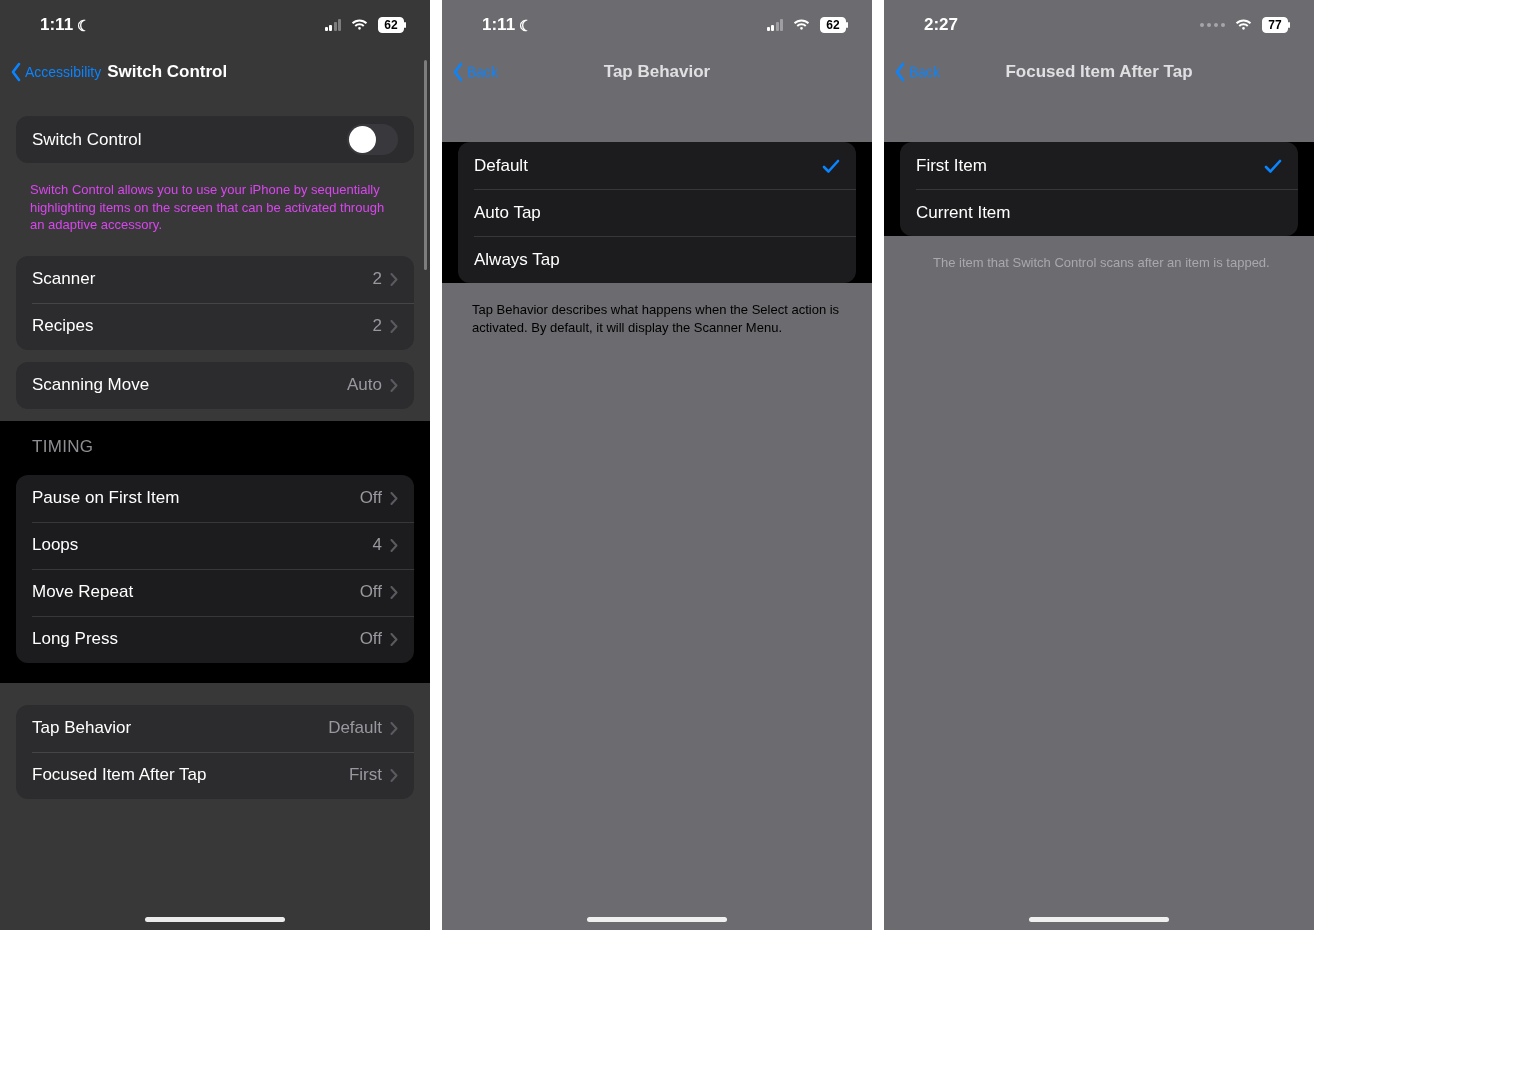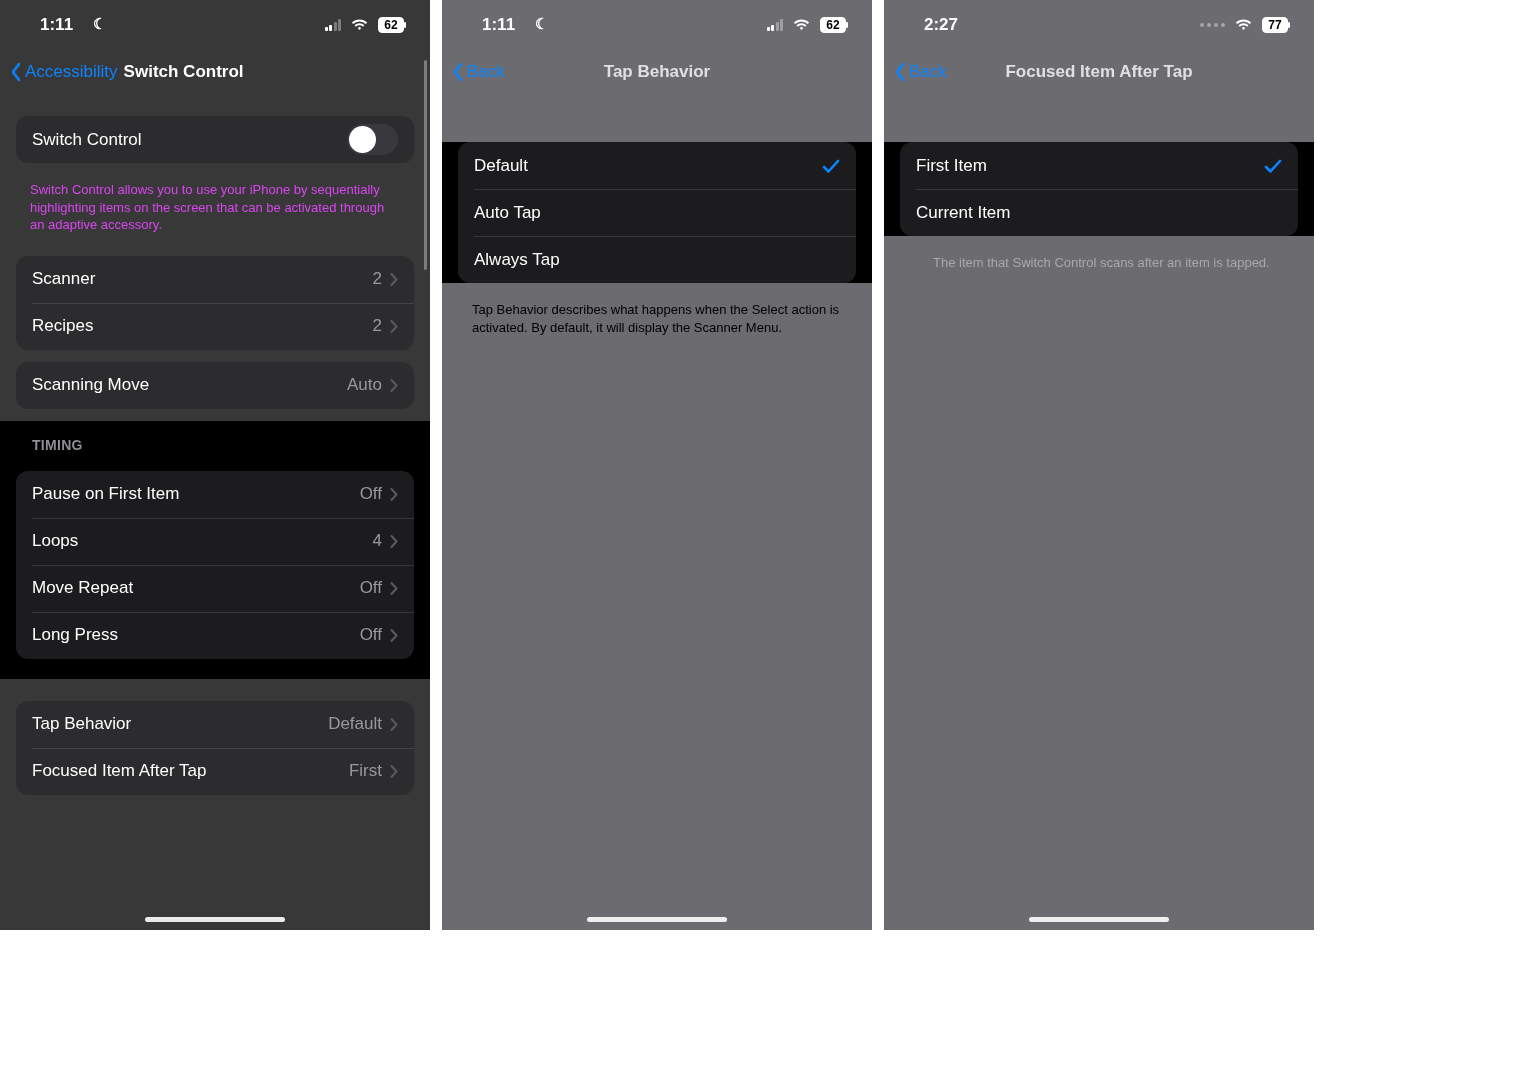--- a/index.html
+++ b/index.html
@@ -33,21 +33,21 @@
     .status-bar {
       height: 50px;
       display: flex;
       justify-content: space-between;
       align-items: center;
       padding: 0 26px 0 40px;
       color: #fff;
       font-size: 17px;
       font-weight: 600;
     }
-    .status-left { display: flex; align-items: flex-start; gap: 20px; }
+    .status-left { display: flex; align-items: flex-end; gap: 4px; }
     .status-right { display: flex; align-items: center; gap: 10px; }
     .moon-icon { font-size: 15px; }
     .battery-badge {
       display: inline-flex;
       align-items: center;
       justify-content: center;
       border: 1px solid #fff;
       border-radius: 4px;
       padding: 0 3px;
       font-size: 12px;
@@ -82,21 +82,21 @@
       height: 44px;
       display: flex;
       align-items: center;
       padding: 0 10px;
       position: relative;
     }
     .back-btn {
       display: flex;
       align-items: center;
       color: #0a84ff;
-      font-size: 17px;
+      font-size: 14px;
       gap: 3px;
     }
     .back-chevron svg { width: 12px; height: 20px; display:block;}
     .nav-title {
       color: #fff;
       font-size: 17px;
       font-weight: 600;
       position: absolute;
       left: 50%;
       transform: translateX(-50%);
@@ -149,25 +149,24 @@
       background: #fff;
     }
     .footer-text {
       color: #d946ef;
       font-size: 13px;
       line-height: 1.35;
       padding: 6px 30px 10px;
     }
     .section-header {
       color: #8e8e93;
-      font-size: 14px;
+      font-size: 17px;
       text-transform: uppercase;
       letter-spacing: 0.3px;
       padding: 14px 32px 6px;
-      font-weight: bold;
     }
     .highlight-zone {
       background: #000;
       padding-top: 2px;
       padding-bottom: 8px;
       position: relative;
       z-index: 10;
     }
     .highlight-zone .group { background: #1c1c1e; }
     .highlight-zone.phone2 .group,

